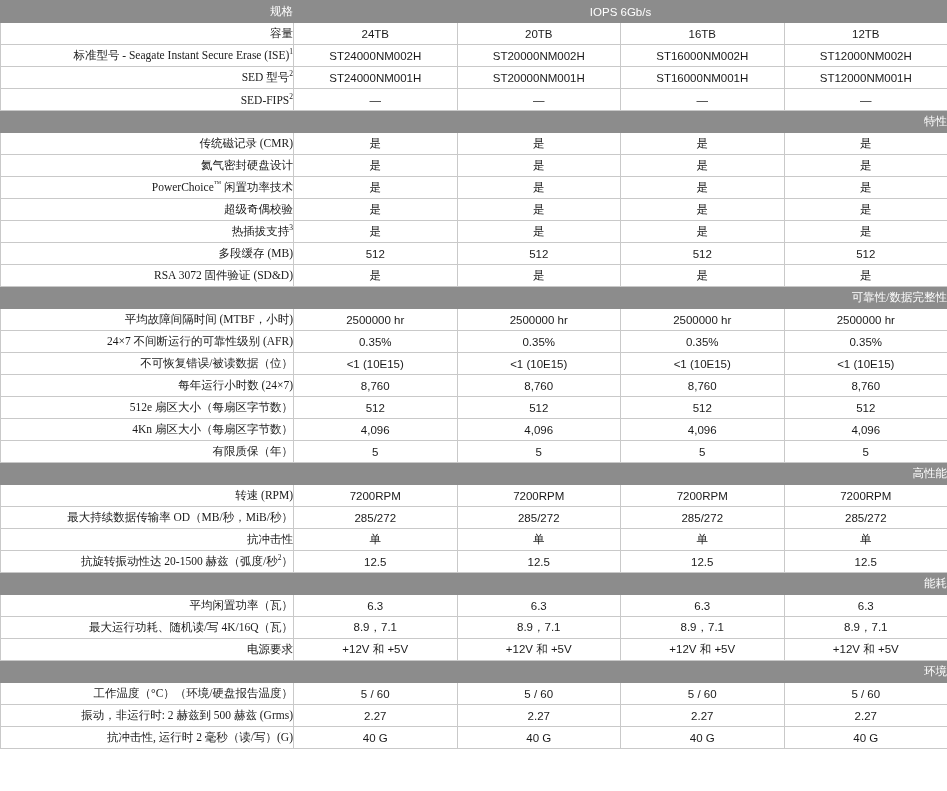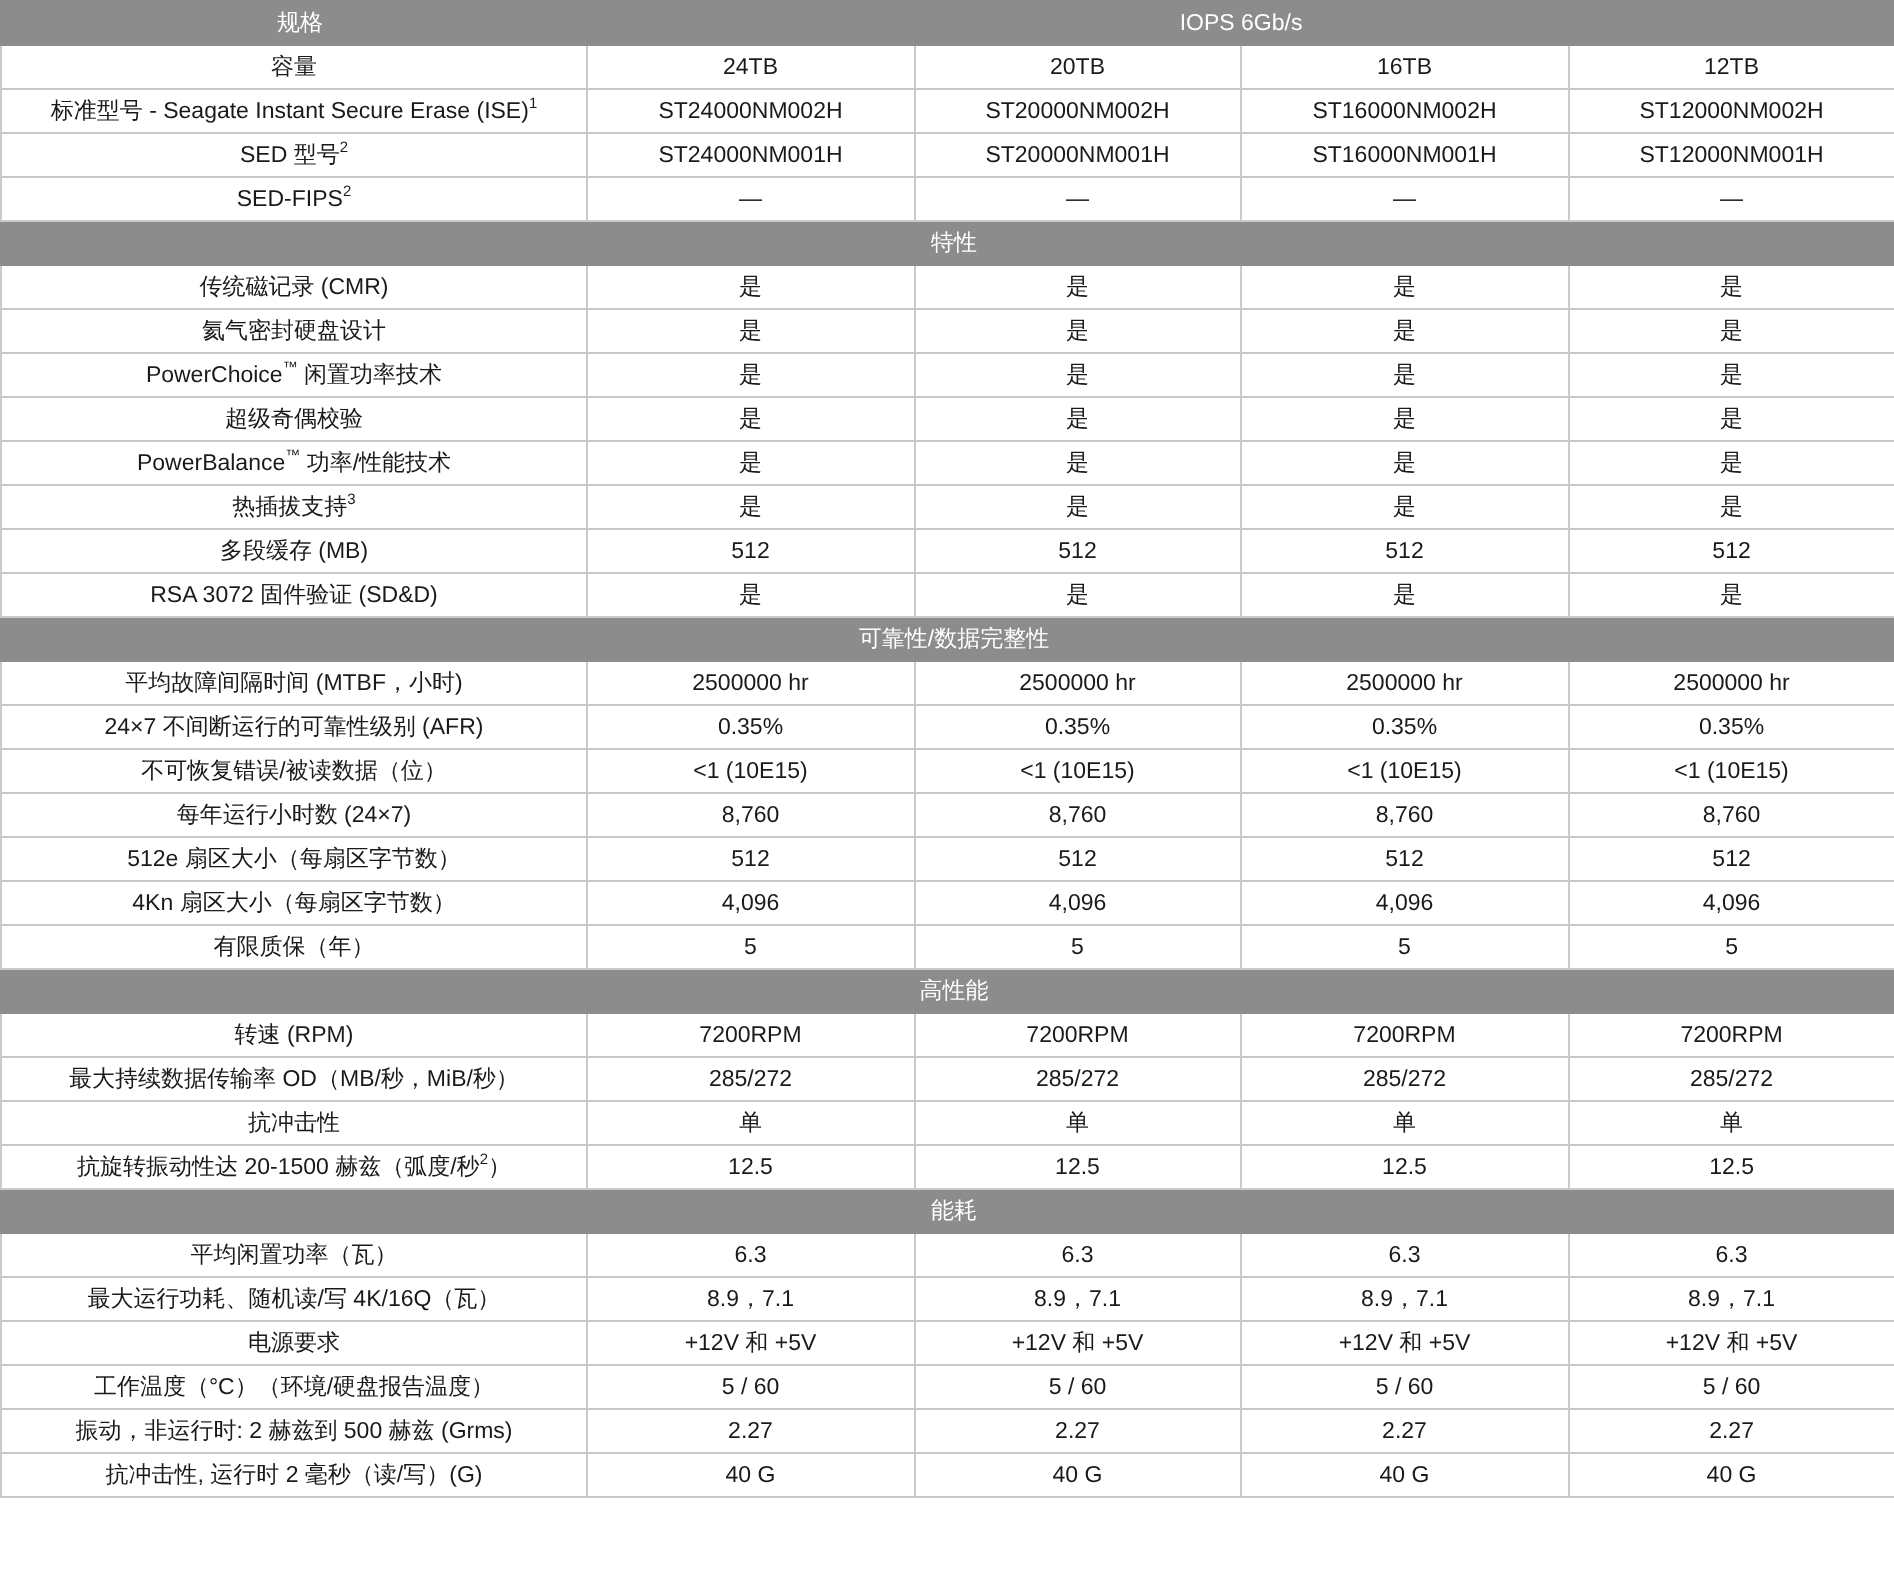--- a/index.html
+++ b/index.html
@@ -27,23 +27,24 @@
 
   table.spec td, table.spec th {
     border: 1px solid #c9c9c9;
     padding: 0;
     height: 22px;
     vertical-align: middle;
     font-weight: normal;
   }
   td.label {
     padding-left: 6px;
-    text-align: center;
+    text-align: right;
     white-space: nowrap;
     overflow: hidden;
+    font-family: Liberation Serif, serif;
   }
   td.val {
     text-align: center;
   }
   
   tr.section td {
     background: #8c8c8c;
     color: #ffffff;
     border-color: #8c8c8c;
     height: 22px;
@@ -133,27 +134,20 @@
           <td class="val">是</td>
         </tr>
         <tr>
           <td class="label"><span>超级奇偶校验</span></td>
           <td class="val">是</td>
           <td class="val">是</td>
           <td class="val">是</td>
           <td class="val">是</td>
         </tr>
         <tr>
-          <td class="label"><span>PowerBalance</span><span class="tm">™</span><span> 功率/性能技术</span></td>
-          <td class="val">是</td>
-          <td class="val">是</td>
-          <td class="val">是</td>
-          <td class="val">是</td>
-        </tr>
-        <tr>
           <td class="label"><span>热插拔支持</span><sup>3</sup></td>
           <td class="val">是</td>
           <td class="val">是</td>
           <td class="val">是</td>
           <td class="val">是</td>
         </tr>
         <tr>
           <td class="label"><span>多段缓存 (MB)</span></td>
           <td class="val">512</td>
           <td class="val">512</td>
@@ -266,20 +260,23 @@
           <td class="val">8.9，7.1</td>
           <td class="val">8.9，7.1</td>
           <td class="val">8.9，7.1</td>
         </tr>
         <tr>
           <td class="label"><span>电源要求</span></td>
           <td class="val">+12V 和 +5V</td>
           <td class="val">+12V 和 +5V</td>
           <td class="val">+12V 和 +5V</td>
           <td class="val">+12V 和 +5V</td>
+        </tr>
+        <tr class="section">
+          <td class="label" colspan="5">环境</td>
         </tr>
         <tr>
           <td class="label"><span>工作温度（°C）（环境/硬盘报告温度）</span></td>
           <td class="val">5 / 60</td>
           <td class="val">5 / 60</td>
           <td class="val">5 / 60</td>
           <td class="val">5 / 60</td>
         </tr>
         <tr>
           <td class="label"><span>振动，非运行时: 2 赫兹到 500 赫兹 (Grms)</span></td>

